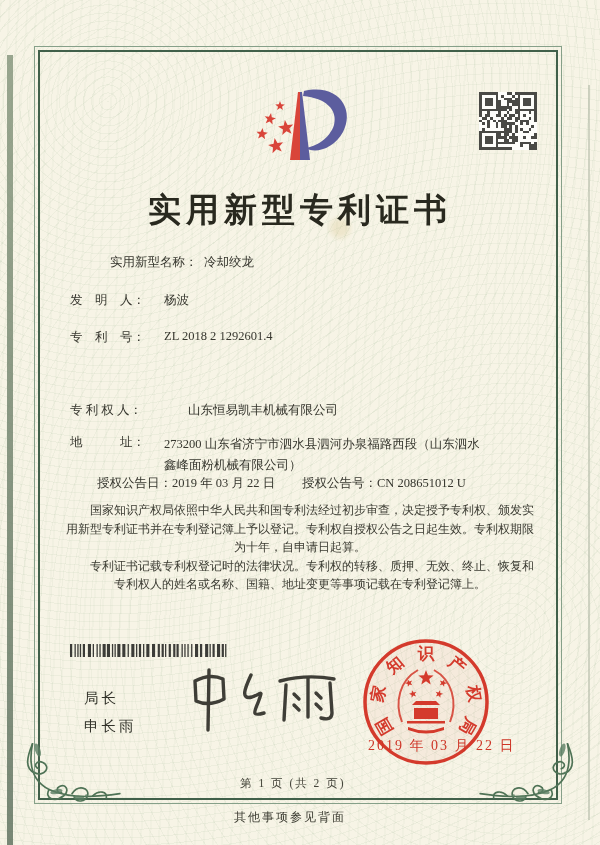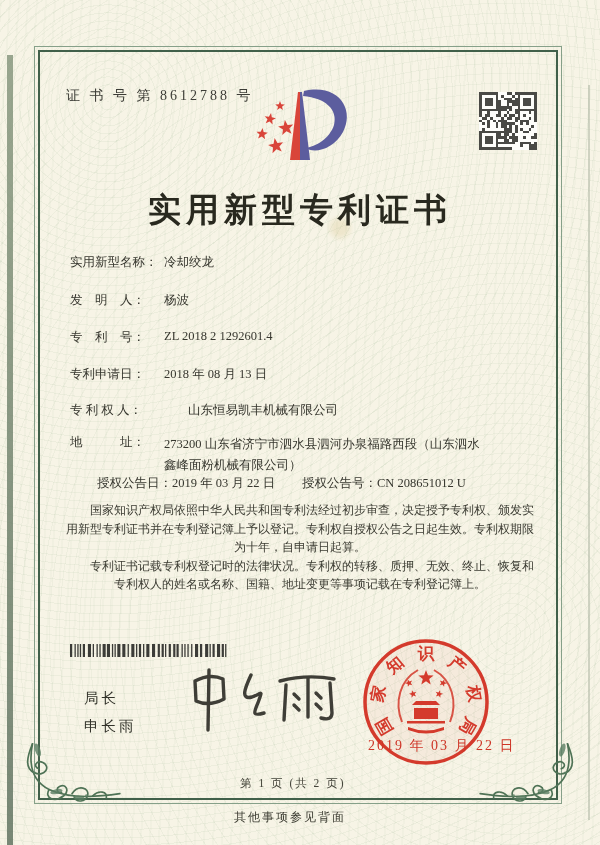--- a/index.html
+++ b/index.html
@@ -26,21 +26,21 @@
     outline:1px solid #86a089;
     outline-offset:3px;
   }
   .abs{position:absolute;}
   .cert-no{left:66px;top:87px;font-size:14px;letter-spacing:3px;color:#3c3c36;}
   .title{left:0;top:188px;width:600px;text-align:center;font-size:33px;letter-spacing:5px;
     color:#29291f;font-weight:600;}
   .field{left:70px;font-size:12.5px;color:#36362e;display:flex;}
   .field .lbl{width:88px;flex:0 0 88px;}
   .field .val{margin-left:6px;}
-  .f-name{top:254px;} .f-inventor{top:292px;} .f-patno{top:329px;}
+  .f-name{top:254px;margin-left:40px;} .f-inventor{top:292px;} .f-patno{top:329px;}
   .f-filing{top:366px;} .f-patentee{top:402px;gap:24px;} .f-addr{top:434px;}
   .f-addr .val{width:316px;line-height:21px;}
   .grant-row{top:475px;left:0;width:600px;font-size:12.5px;color:#36362e;}
   .grant-a{position:absolute;left:85px;top:0;margin-left:12px;}
   .grant-b{position:absolute;left:302px;top:0;}
   .body-text{left:64px;top:501px;width:472px;font-size:12px;line-height:18.6px;color:#3b3b32;}
   .body-text p{margin:0;text-indent:2em;text-align:center;}
   .barcode{left:70px;top:644px;}
   .signer{left:84px;font-size:14.5px;letter-spacing:3px;color:#33332b;}
   .signer-title{top:689px;} .signer-name{top:717px;}
@@ -57,21 +57,20 @@
   .qr-box{left:479px;top:92px;}
 </style>
 </head>
 <body>
 
 <div class="scan">
   <div class="scan-edge-left"></div>
   <div class="scan-edge-right"></div>
   <div class="frame"></div>
 
-  <div class="abs cert-no">证 书 号 第 8612788 号</div>
 
   <svg class="abs" style="left:238px;top:76px;" width="124" height="108" viewBox="0 0 124 108">
     <polygon fill="#d9453a" points="60,16 52,84 62,84 62,16"></polygon>
     <polygon fill="#5c5d9e" points="62,16 62,84 72,84 64,16"></polygon>
     <path fill="#5c5d9e" d="M66,15 C101,7 117,34 105,56 C96,73 77,78 67,72 C78,71 92,62 96,49 C100,34 88,22 65,20 Z"></path>
     <polygon fill="#d9453a" points="42.00,25.00 43.23,28.30 46.76,28.45 44.00,30.65 44.94,34.05 42.00,32.10 39.06,34.05 40.00,30.65 37.24,28.45 40.77,28.30"></polygon>
     <polygon fill="#d9453a" points="33.04,37.09 33.81,41.25 37.94,42.16 34.23,44.18 34.63,48.39 31.56,45.48 27.68,47.17 29.50,43.35 26.70,40.18 30.90,40.74"></polygon>
     <polygon fill="#d9453a" points="46.89,44.08 49.58,49.03 55.19,48.49 51.31,52.58 53.56,57.75 48.47,55.33 44.24,59.06 44.98,53.47 40.12,50.61 45.67,49.58"></polygon>
     <polygon fill="#d9453a" points="24.52,52.02 25.65,56.10 29.85,56.65 26.32,58.98 27.09,63.14 23.78,60.51 20.06,62.53 21.54,58.57 18.48,55.66 22.70,55.84"></polygon>
     <polygon fill="#d9453a" points="36.61,62.12 39.47,66.98 45.06,66.24 41.33,70.47 43.75,75.56 38.58,73.31 34.49,77.19 35.03,71.58 30.08,68.89 35.58,67.67"></polygon>
@@ -240,24 +239,20 @@
     <span class="val">冷却绞龙</span>
   </div>
   <div class="abs field f-inventor">
     <span class="lbl">发　明　人：</span>
     <span class="val">杨波</span>
   </div>
   <div class="abs field f-patno">
     <span class="lbl">专　利　号：</span>
     <span class="val">ZL 2018 2 1292601.4</span>
   </div>
-  <div class="abs field f-filing">
-    <span class="lbl">专利申请日：</span>
-    <span class="val">2018 年 08 月 13 日</span>
-  </div>
   <div class="abs field f-patentee">
     <span class="lbl">专 利 权 人：</span>
     <span class="val">山东恒易凯丰机械有限公司</span>
   </div>
   <div class="abs field f-addr">
     <span class="lbl">地　　　址：</span>
     <span class="val">273200 山东省济宁市泗水县泗河办泉福路西段（山东泗水鑫峰面粉机械有限公司）</span>
   </div>
 
   <div class="abs grant-row">

